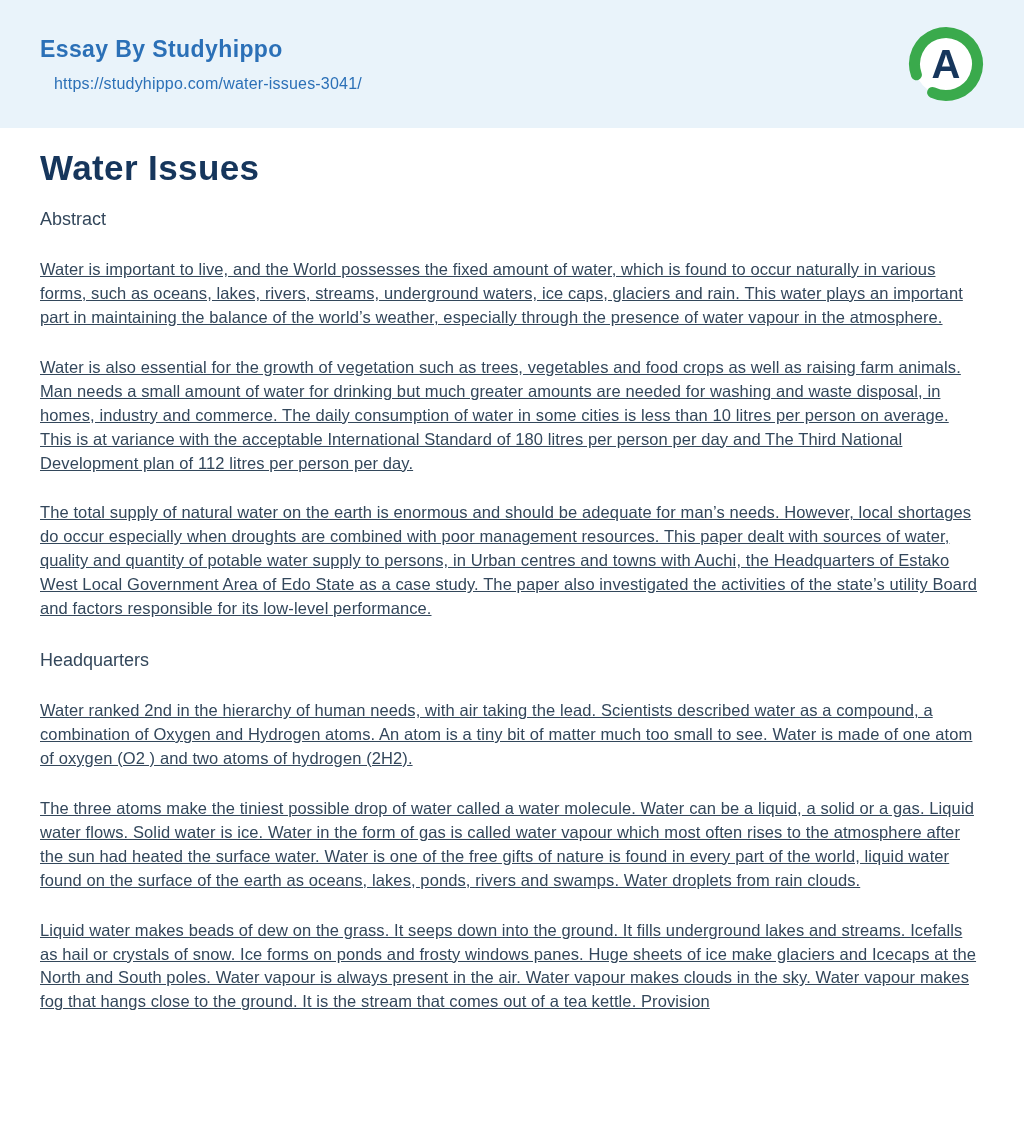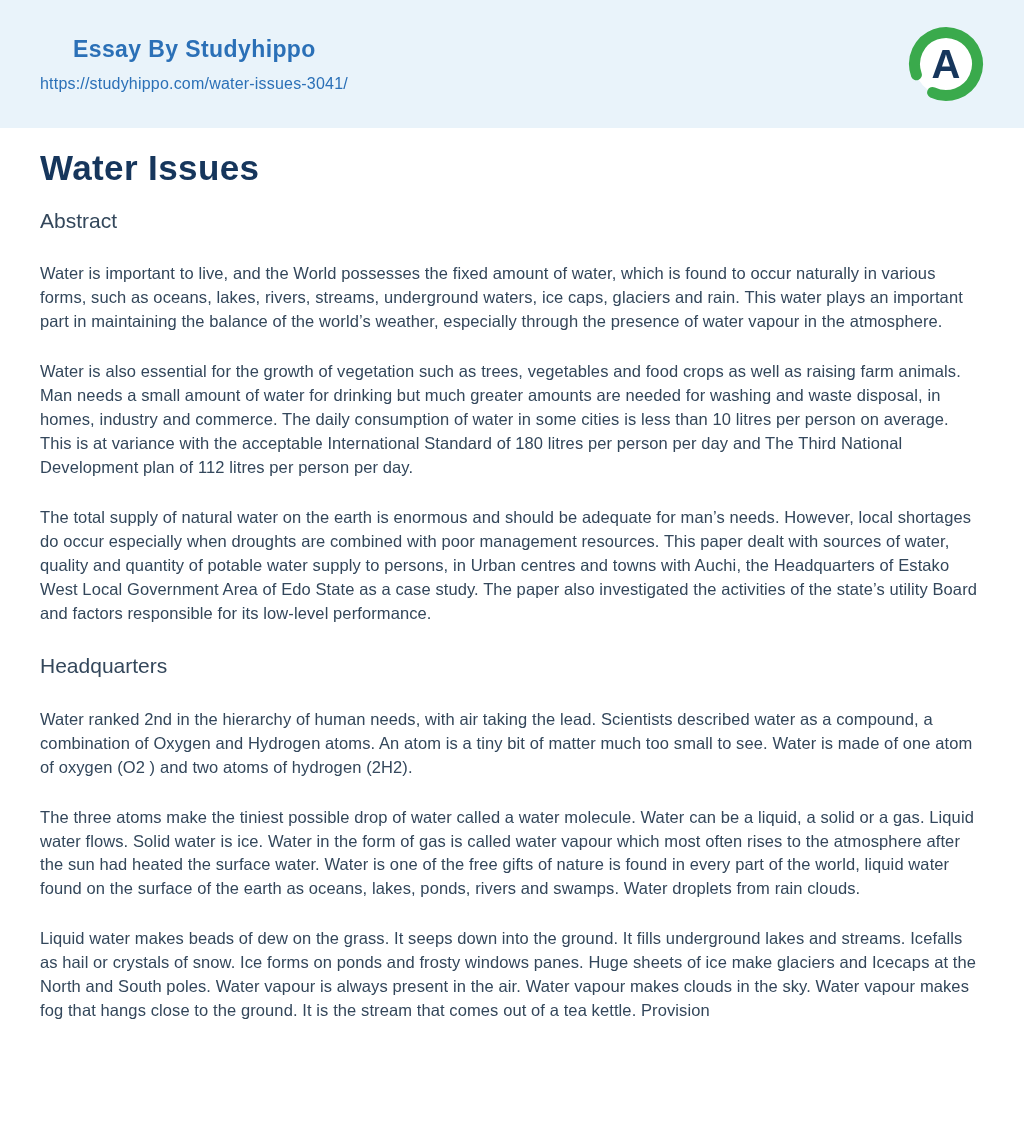--- a/index.html
+++ b/index.html
@@ -18,53 +18,54 @@
     display: flex;
     align-items: center;
     justify-content: space-between;
   }
   .brand {
     color: #2b70b7;
     font-size: 23px;
     font-weight: 700;
     letter-spacing: 0.4px;
     margin-bottom: 12px;
-    margin-left: 33px;
   }
   .source-url {
     color: #2b70b7;
     font-size: 16px;
     font-weight: 400;
     text-decoration: none;
     letter-spacing: 0.2px;
+    margin-left: 14px;
   }
   .logo {
     width: 76px;
     height: 76px;
     flex: 0 0 auto;
   }
   main { padding: 20px 44px 0 40px; }
   h1.article-title {
     color: #16365c;
     font-size: 35px;
     font-weight: 800;
     letter-spacing: 0.4px;
     margin: 0 0 18px 0;
   }
   .section-heading {
-    font-size: 21px;
+    font-size: 18px;
     line-height: 1.45;
     margin: 0 0 26px 0;
   }
   p.body-par {
     font-size: 16.5px;
     line-height: 1.45;
     letter-spacing: 0.1px;
     margin: 0 0 26px 0;
     text-align: left;
+    text-decoration: underline;
   }
 </style>
 </head>
 <body>
 
 <header class="site-header">
   <div class="header-text">
     <div class="brand">Essay By Studyhippo</div>
     <a class="source-url" href="#">https://studyhippo.com/water-issues-3041/</a>
   </div>

